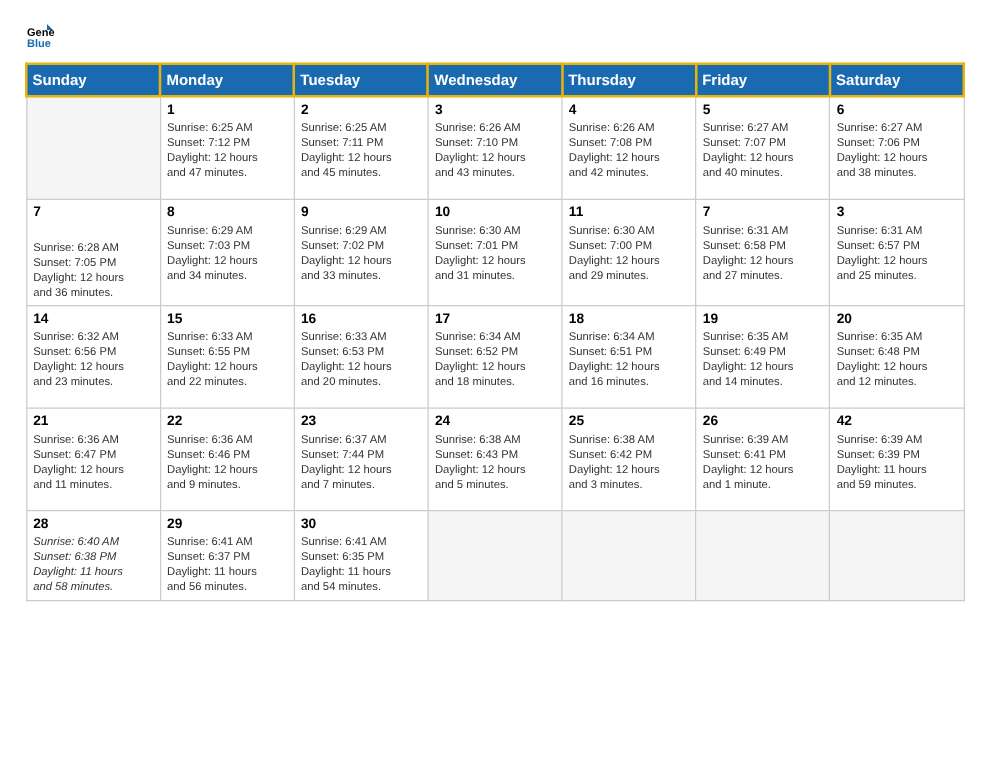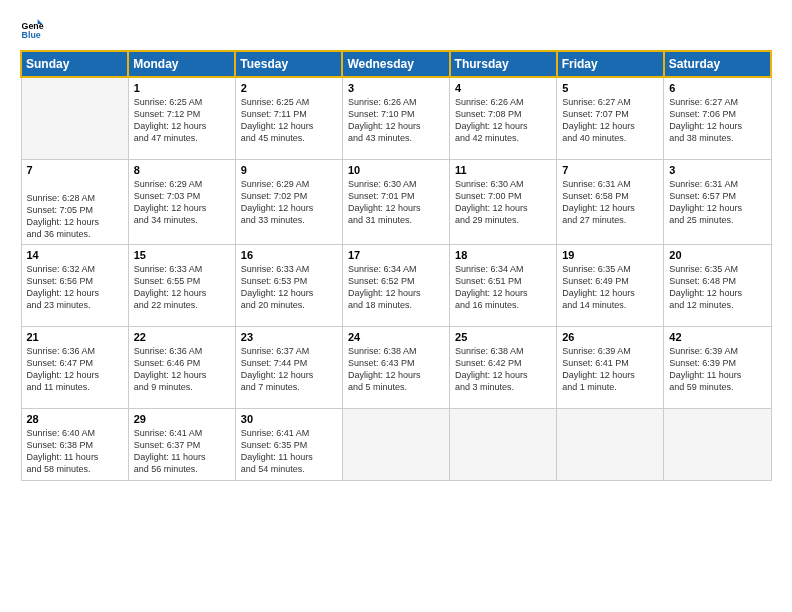--- a/index.html
+++ b/index.html
@@ -319,21 +319,21 @@
             <span class="day-num">42</span>
             <div class="day-info" style="white-space: pre-line;">Sunrise: 6:39 AM
 Sunset: 6:39 PM
 Daylight: 11 hours
 and 59 minutes.</div>
           </td>
         </tr>
         <tr class="last-row">
           <td>
             <span class="day-num">28</span>
-            <div class="day-info" style="white-space: pre-line;">Sunrise: 6:40 AM
+            <div class="day-info" style="white-space: pre-line; font-style: italic;">Sunrise: 6:40 AM
 Sunset: 6:38 PM
 Daylight: 11 hours
 and 58 minutes.</div>
           </td>
           <td>
             <span class="day-num">29</span>
             <div class="day-info" style="white-space: pre-line;">Sunrise: 6:41 AM
 Sunset: 6:37 PM
 Daylight: 11 hours
 and 56 minutes.</div>

